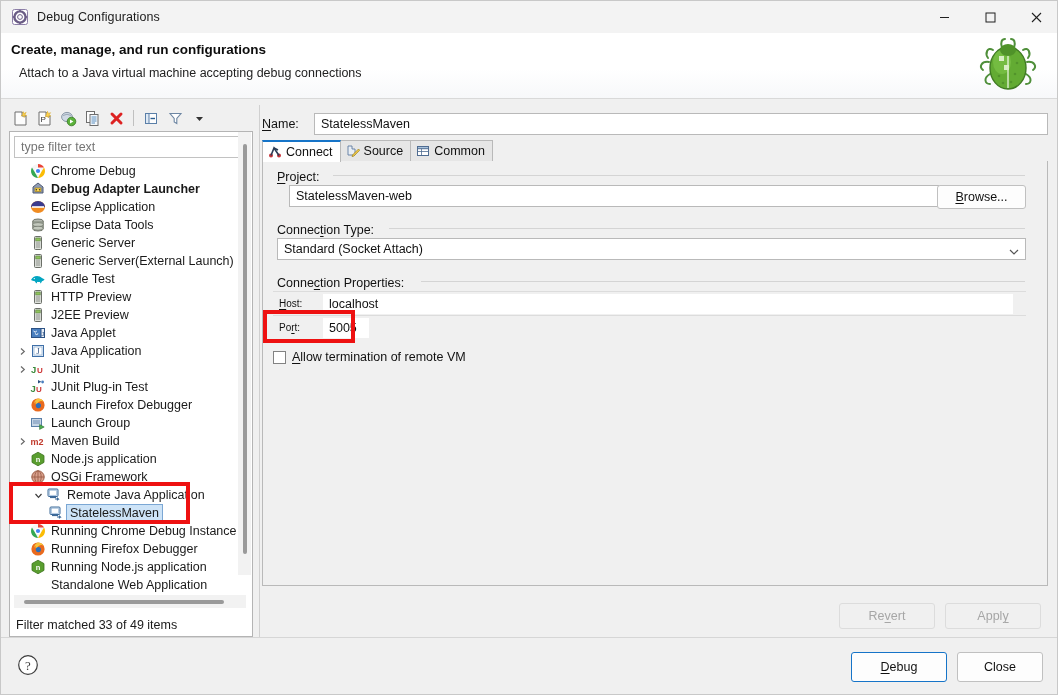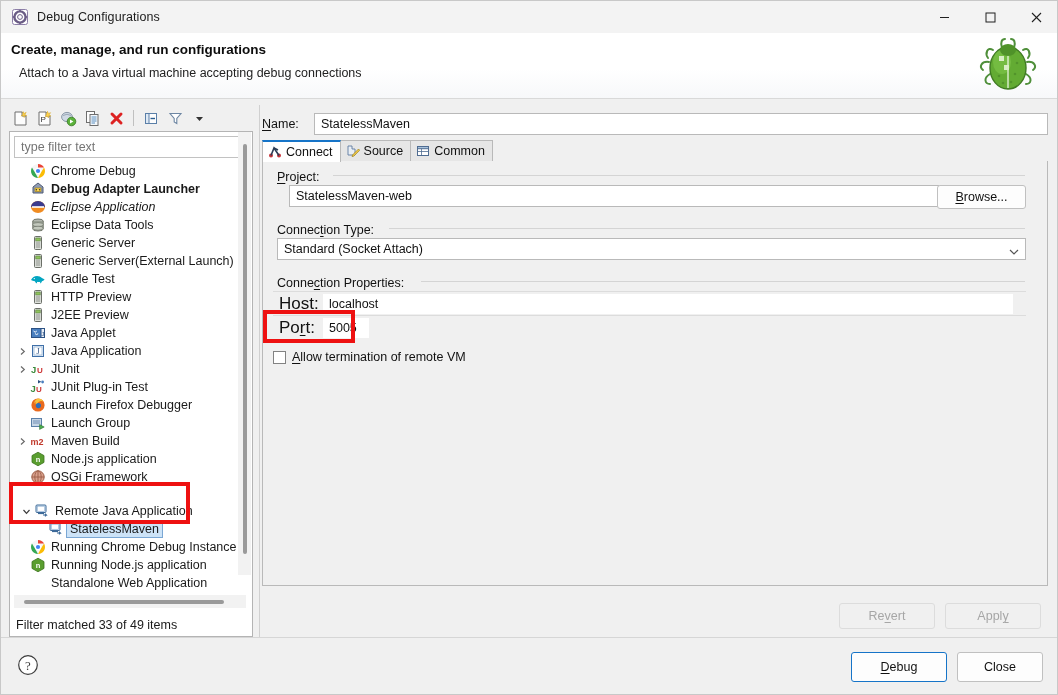--- a/index.html
+++ b/index.html
@@ -234,21 +234,21 @@
     font-size: 12.5px; color: #111;
     display: flex; align-items: center; justify-content: center;
     position: absolute;
   }
   .prop-row {
     position: absolute; height: 24px;
     display: flex; align-items: center;
     border-top: 1px solid #dcdcdc;
   }
   .prop-key {
-    font-size: 17px; color: #111; width: 50px; padding-left: 6px;
+    font-size: 10px; color: #111; width: 50px; padding-left: 6px;
   }
   .prop-val {
     background: #ffffff;
     font-size: 12.5px; color: #111;
     height: 20px; line-height: 20px;
     padding: 0 6px;
   }
   .chk-row {
     position: absolute; display: flex; align-items: center; gap: 6px;
     font-size: 12.5px; color: #111;
@@ -468,21 +468,21 @@
             <div class="trow" style="padding-left: 0px; font-weight: bold;">
               <span class="twist"></span>
               <span class="ticon"><svg width="16" height="16" viewBox="0 0 16 16">
                   <path d="M8 2 L13 6 v6 H3 V6 z" fill="#8f9bb3" stroke="#4e5a73" stroke-width="1"></path>
                   <rect x="5" y="7" width="6" height="3.5" fill="#ffd84d" stroke="#9b7a10" stroke-width=".6"></rect>
                   <circle cx="6.4" cy="8.7" r=".8" fill="#333"></circle>
                   <circle cx="9.6" cy="8.7" r=".8" fill="#333"></circle>
                 </svg></span>
               <span class="tlabel">Debug Adapter Launcher</span>
             </div>
-            <div class="trow" style="padding-left: 0px; font-style: italic;">
+            <div class="trow" style="padding-left: 0px;">
               <span class="twist"></span>
               <span class="ticon"><svg width="16" height="16" viewBox="0 0 16 16">
                   <ellipse cx="8" cy="8" rx="7" ry="6" fill="#f08c22"></ellipse>
                   <path d="M1 8 a7 6 0 0 1 14 0 z" fill="#3b3b8f"></path>
                   <rect x="2" y="7.2" width="12" height="1.6" fill="#ffffff"></rect>
                 </svg></span>
               <span class="tlabel">Eclipse Application</span>
             </div>
             <div class="trow" style="padding-left: 0px;">
               <span class="twist"></span>
@@ -632,21 +632,21 @@
             </div>
             <div class="trow" style="padding-left: 0px;">
               <span class="twist"></span>
               <span class="ticon"><svg width="16" height="16" viewBox="0 0 16 16">
                   <circle cx="8" cy="8" r="6.2" fill="#d9a08c" stroke="#9c5f48" stroke-width="1"></circle>
                   <path d="M1.8 8 h12.4 M8 1.8 v12.4" stroke="#9c5f48" stroke-width=".9"></path>
                   <ellipse cx="8" cy="8" rx="3.2" ry="6.2" fill="none" stroke="#9c5f48" stroke-width=".9"></ellipse>
                 </svg></span>
               <span class="tlabel">OSGi Framework</span>
             </div>
-            <div class="trow" style="padding-left: 4px; margin-top: 16px;">
+            <div class="trow" style="padding-left: 16px;">
               <span class="twist">
                 <svg width="9" height="9" viewBox="0 0 9 9">
                   <path d="M1.5 3 L4.5 6.3 L7.5 3" stroke="#3c3c3c" stroke-width="1.2" fill="none"></path>
                 </svg>
               </span>
               <span class="ticon"><svg width="16" height="16" viewBox="0 0 16 16">
                   <rect x="2" y="2" width="10" height="7.5" rx="1" fill="#dbe8f5" stroke="#3d6a99" stroke-width="1"></rect>
                   <rect x="3.3" y="3.2" width="7.4" height="5" fill="#ffffff" stroke="#7ba0c8" stroke-width=".5"></rect>
                   <path d="M4 10.5 h6" stroke="#3d6a99" stroke-width="1.2"></path>
                   <path d="M9 12 h3.4 l-1.4-1.4 M12.4 12 l-1.4 1.4" stroke="#3d6a99" stroke-width="1.1" fill="none"></path>
@@ -667,20 +667,29 @@
               <span class="twist"></span>
               <span class="ticon"><svg width="16" height="16" viewBox="0 0 16 16">
                   <circle cx="8" cy="8" r="7" fill="#f5f5f5"></circle>
                   <path d="M8 1 a7 7 0 0 1 6.06 3.5 L8 4.5 z" fill="#ea4335"></path>
                   <path d="M14.06 4.5 A7 7 0 0 1 8 15 l3-5.5 z" fill="#fbbc05"></path>
                   <path d="M8 15 A7 7 0 0 1 1.94 4.5 L5 9.5 z" fill="#34a853"></path>
                   <circle cx="8" cy="8" r="3.1" fill="#ffffff"></circle>
                   <circle cx="8" cy="8" r="2.1" fill="#4285f4"></circle>
                 </svg></span>
               <span class="tlabel">Running Chrome Debug Instance</span>
+            </div>
+            <div class="trow" style="padding-left: 0px;">
+              <span class="twist"></span>
+              <span class="ticon"><svg width="16" height="16" viewBox="0 0 16 16">
+                  <circle cx="8" cy="8" r="6.6" fill="#e96a1e"></circle>
+                  <path d="M8 1.6 a6.6 6.6 0 0 1 5.6 3.2 q-2.4-1.4-4.6 0 q-2.4 1.6-1.2 4 q-3-1-2.2-4 q-1.6 1-1.6 3.2 A6.6 6.6 0 0 1 8 1.6z" fill="#f8c23a"></path>
+                  <circle cx="8.4" cy="8.6" r="2.6" fill="#2c6fbb"></circle>
+                </svg></span>
+              <span class="tlabel">Running Firefox Debugger</span>
             </div>
             <div class="trow" style="padding-left: 0px;">
               <span class="twist"></span>
               <span class="ticon"><svg width="16" height="16" viewBox="0 0 16 16">
                   <path d="M8 1.2 L14 4.6 v6.8 L8 14.8 L2 11.4 V4.6z" fill="#5a9e2f" stroke="#3d7320" stroke-width=".8"></path>
                   <text x="8" y="11" text-anchor="middle" font-family="Liberation Sans, sans-serif" font-size="7.5" font-weight="bold" fill="#ffffff">n</text>
                 </svg></span>
               <span class="tlabel">Running Node.js application</span>
             </div>
             <div class="trow" style="padding-left: 0px;">

